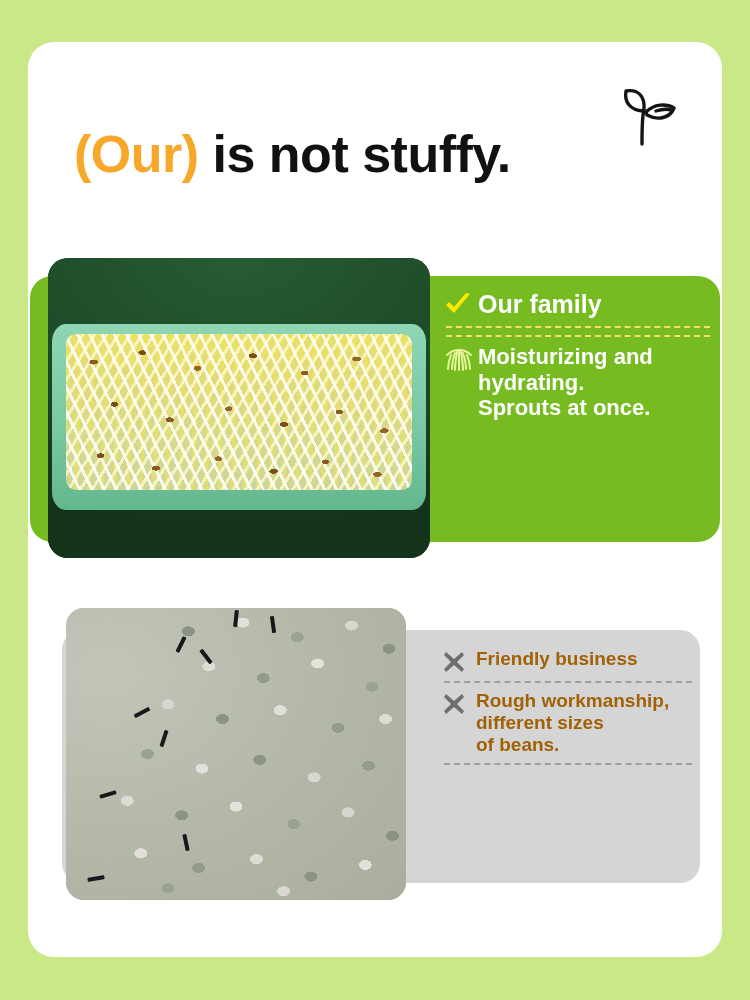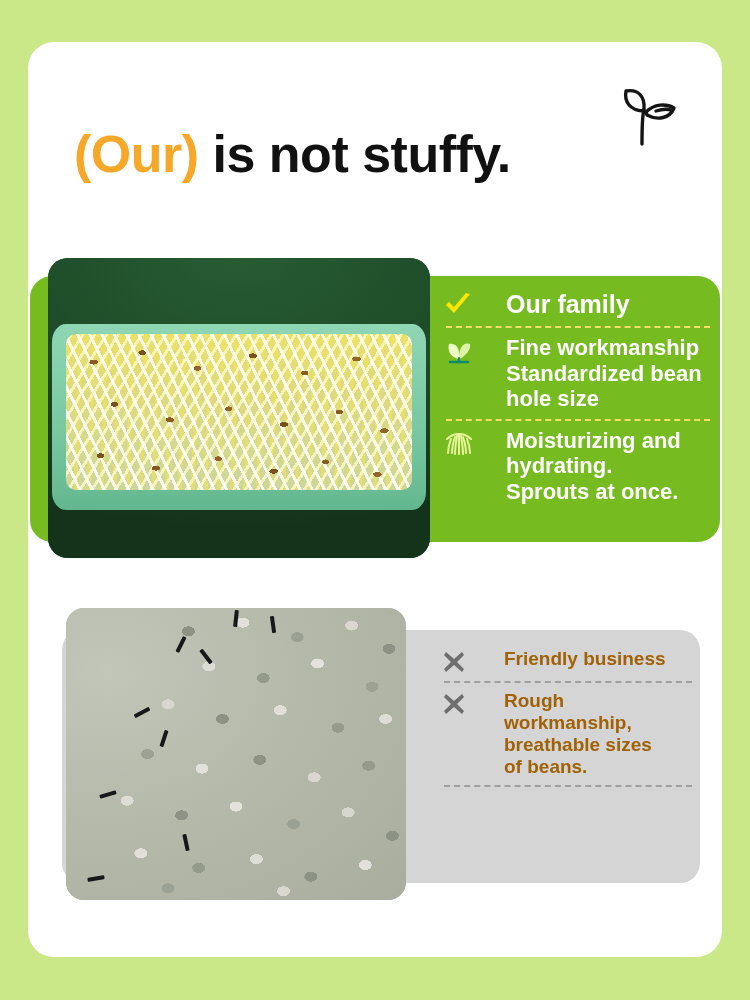--- a/index.html
+++ b/index.html
@@ -165,21 +165,21 @@
     -webkit-mask-image: radial-gradient(150% 130% at 100% 50%, #000 0 66%, transparent 78%);
             mask-image: radial-gradient(150% 130% at 100% 50%, #000 0 66%, transparent 78%);
   }
   .bean-stick{position:absolute;width:4px;height:17px;background:#16181a;border-radius:1px;}
 
   
   .list{position:absolute;}
   .list.good{left:444px;top:290px;width:266px;}
   .list.bad {left:442px;top:648px;width:250px;}
 
-  .li{position:relative;display:flex;align-items:flex-start;gap:28px;}
+  .li{position:relative;display:flex;align-items:flex-start;}
   .li .ico{
     flex:0 0 auto;width:34px;
     display:flex;align-items:flex-start;justify-content:flex-start;
     padding-top:2px;
   }
   .li .txt{
     font-weight:bold;
     line-height:1.16;
   }
   .list.good .li .txt{color:#ffffff;font-size:22px;}
@@ -231,33 +231,20 @@
       <span class="ico">
         <svg width="28" height="26" viewBox="0 0 28 26">
           <path d="M2 13 L10 21 L26 2 L22 1 L10 15 L5 10 Z" fill="#ffe800"></path>
         </svg>
       </span>
       <span class="txt" style="white-space:pre-line">Our family</span>
     </div>
 
     <div class="sep-good"></div>
 
-    <div class="li">
-      <span class="ico">
-        <svg width="30" height="28" viewBox="0 0 30 28">
-          <path d="M14 22 C7 20 3 14 5 7 C12 6 16 11 15 21 Z" fill="#f3ffd0" opacity=".95"></path>
-          <path d="M16 22 C22 18 27 13 26 7 C19 5 15 11 15 21 Z" fill="#ddf3a6"></path>
-          <path d="M6 25 H24" stroke="#0f8a6a" stroke-width="2.4" stroke-linecap="round" fill="none"></path>
-          <path d="M15 21 V25" stroke="#0f8a6a" stroke-width="2.2" stroke-linecap="round" fill="none"></path>
-        </svg>
-      </span>
-      <span class="txt" style="white-space:pre-line">Fine workmanship
-Standardized bean
-hole size</span>
-    </div>
 
     <div class="sep-good"></div>
 
     <div class="li">
       <span class="ico">
         <svg width="30" height="28" viewBox="0 0 30 28">
           <g stroke="#e9f59a" stroke-width="2" stroke-linecap="round" fill="none">
             <path d="M15 4 C10 4 6 6 3 9"></path>
             <path d="M15 4 C20 4 24 6 27 9"></path>
             <path d="M15 5 V24"></path>
@@ -305,20 +292,20 @@
 
     <div class="sep-bad"></div>
 
     <div class="li">
       <span class="ico">
         <svg width="24" height="24" viewBox="0 0 24 24">
           <path d="M4 2 L12 9 L20 2 L22 5 L15 12 L22 19 L20 22 L12 15 L4 22 L2 19 L9 12 L2 5 Z" fill="#6e6e6e"></path>
         </svg>
       </span>
       <span class="txt" style="white-space:pre-line">Rough workmanship,
-breathable sizes
+different sizes
 of beans.</span>
     </div>
 
     <div class="sep-bad"></div>
 
   </div>
 </div>
 
 </body></html>

